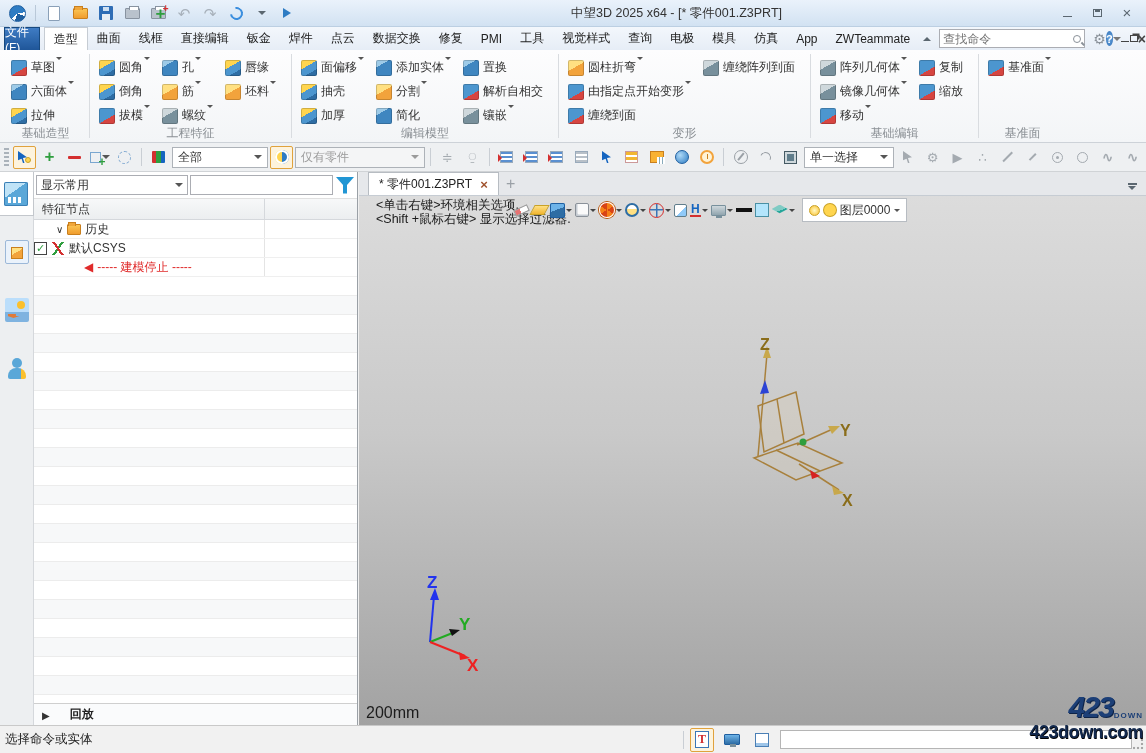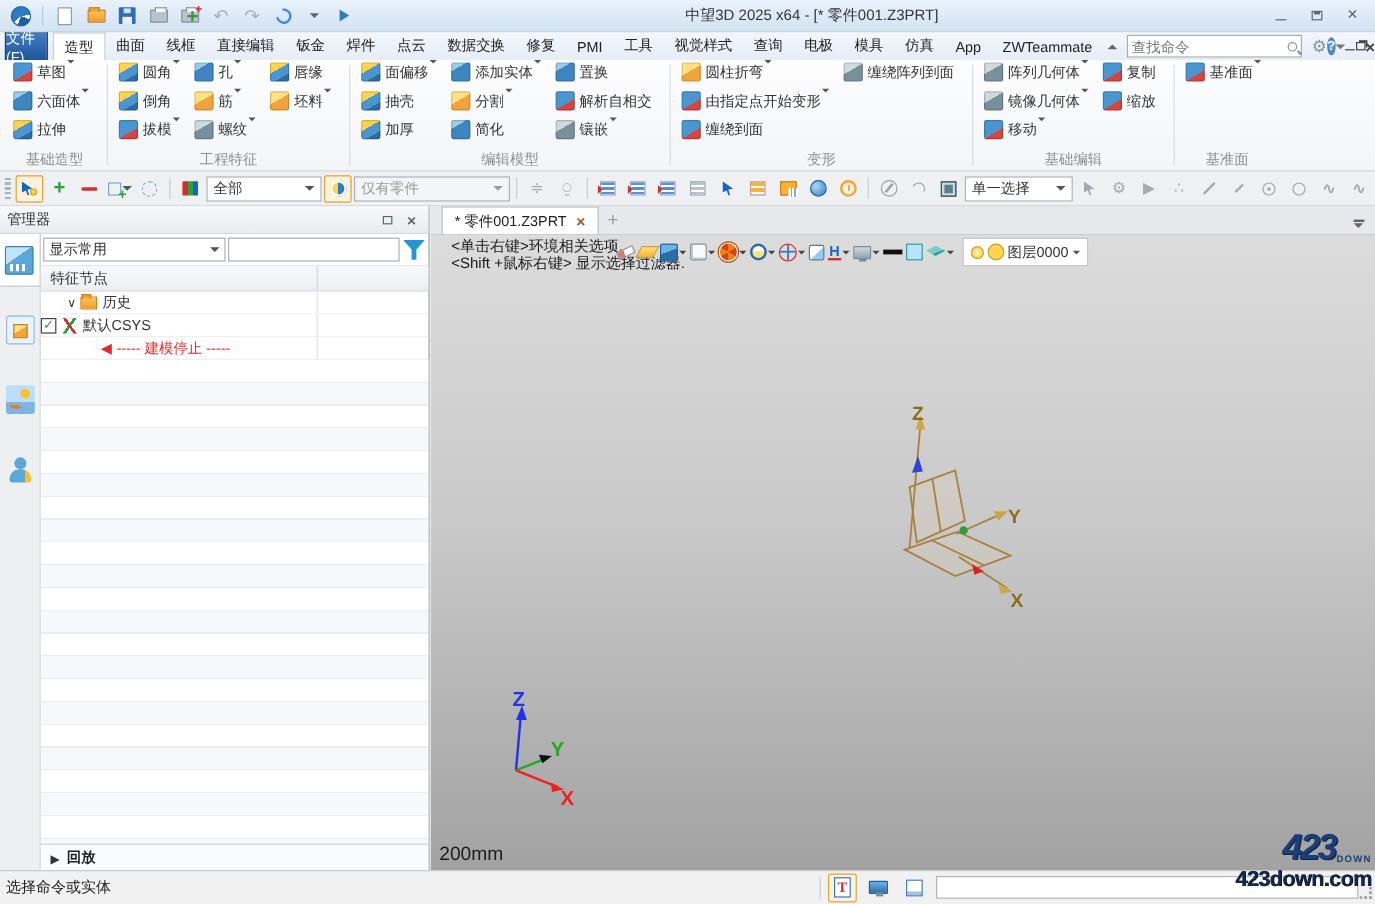--- a/index.html
+++ b/index.html
@@ -47,21 +47,21 @@
   .mdib{width:17px;height:17px;align-self:center;display:flex;align-items:center;justify-content:center;color:#444}
   .mdimin{width:8px;height:1px;background:#444;margin-top:6px}
   .mdirest{width:8px;height:7px;border:1px solid #444;box-shadow:2px -2px 0 -0.5px #444}
   .mdicls::before{content:"×";font-size:14px;font-weight:bold}
 
   
   .ribbon{position:absolute;left:0;top:50px;width:1146px;height:93px;background:linear-gradient(#fdfdfe,#f3f5f7);border-bottom:1px solid #cdd2d8;display:flex;padding:2px 2px 0 4px}
   .rgroup{display:flex;flex-direction:column;padding:0 4px}
   .rcols{display:flex;flex:1}
   .rcol{display:flex;flex-direction:column;margin-right:6px}
-  .ritem{display:flex;align-items:flex-start;height:24px;padding:0 3px;gap:4px;white-space:nowrap;border-radius:2px}
+  .ritem{display:flex;align-items:flex-end;height:24px;padding:0 3px;gap:4px;white-space:nowrap;border-radius:2px}
   .rlb{color:#333}
   .dd::after{content:"";width:0;height:0;border:3px solid transparent;border-top-color:#555;margin:4px 0 0 1px}
   .ic{width:16px;height:16px;border-radius:2px;flex:none;box-shadow:inset 0 0 0 1px rgba(0,0,0,.18)}
   .i1{background:linear-gradient(150deg,#ffd54f 0 38%,#4c96cf 38% 72%,#2e6da4 72%)}
   .i2{background:linear-gradient(150deg,#9ecbe8 0 30%,#3f86c0 30%)}
   .i3{background:linear-gradient(150deg,#ffe082 0 45%,#f2a33c 45%)}
   .i4{background:linear-gradient(150deg,#4c96cf 0 62%,#d64541 62%)}
   .i5{background:linear-gradient(150deg,#cfd8dc 0 40%,#78909c 40%)}
   .glabel{height:17px;text-align:center;color:#8a8f94;font-size:12px;position:relative;white-space:nowrap}
   .gsep{width:1px;background:#d9dce0;margin:2px 2px 4px 2px}
@@ -151,21 +151,21 @@
   .folder-ic{width:14px;height:11px;background:linear-gradient(#fbc554,#f09d2e);border:1px solid #c97f1d;border-radius:1px;position:relative;flex:none}
   .folder-ic::before{content:"";position:absolute;left:0;top:-3px;width:6px;height:3px;background:#f0a63a;border:1px solid #c97f1d;border-bottom:none}
   .chk{width:13px;height:13px;background:#fff;border:1px solid #444;display:flex;align-items:center;justify-content:center;flex:none}
   .chk::before{content:"✓";color:#2e9e3e;font-size:11px;font-weight:bold;line-height:10px}
   .csys-ic{width:14px;height:13px;flex:none;background:
     linear-gradient(55deg,transparent 44%,#d32f2f 44% 56%,transparent 56%),
     linear-gradient(125deg,transparent 44%,#2e9e3e 44% 56%,transparent 56%)}
   .stop-arrow::before{content:"◀";color:#e02b2b;font-size:12px}
   .redtxt{color:#e02b2b}
   .mgr-empty{flex:1;background:repeating-linear-gradient(180deg,#fff 0 18px,#ececec 18px 19px,#f7f8f9 19px 37px,#ececec 37px 38px)}
-  .mgr-playback{height:22px;border-top:1px solid #cfcfcf;background:#fafbfc;display:flex;align-items:center;gap:6px;padding:4px 8px}
+  .mgr-playback{height:22px;border-top:1px solid #cfcfcf;background:#fafbfc;display:flex;align-items:center;gap:20px;padding:4px 8px}
   .ptri::before{content:"▶";font-size:10px;color:#333}
   .pbold{font-weight:bold;color:#222}
 
   
   .canvas{position:absolute;left:359px;top:0;right:0;height:553px;display:flex;flex-direction:column}
   .tabbar{height:24px;background:#e6e8eb;border-bottom:1px solid #c6ccd3;display:flex;align-items:center;position:relative}
   .doctab{height:23px;margin-left:9px;background:#fff;border:1px solid #b7bcc2;border-bottom:none;display:flex;align-items:center;padding:0 10px;gap:8px;color:#222}
   .tabx::before{content:"×";color:#a0522d;font-weight:bold;font-size:13px}
   .newtab{width:24px;height:23px;display:flex;align-items:center;justify-content:center}
   .newtab::before{content:"+";color:#9aa0a6;font-size:16px}
@@ -626,28 +626,20 @@
     </span>
   <span class="tb">
       <span class="gwave">∿</span>
     </span>
 
 </div>
 
 <div class="main">
 
   <div class="manager">
-    <div class="mgr-head">
-      <span>管理器</span>
-      <span class="sp"></span>
-      <span class="ph-btn">
-          <span class="ph-rest"></span>
-        </span>
-      <span class="ph-btn ph-cls"></span>
-    </div>
     <div class="mgr-body">
       <div class="mgr-strip">
         <div class="mtile active">
             <span class="msi ms1"></span>
           </div>
         <div style="height:14px"></div>
         <div class="mtile">
             <span class="msi ms2"></span>
           </div>
         <div style="height:14px"></div>

